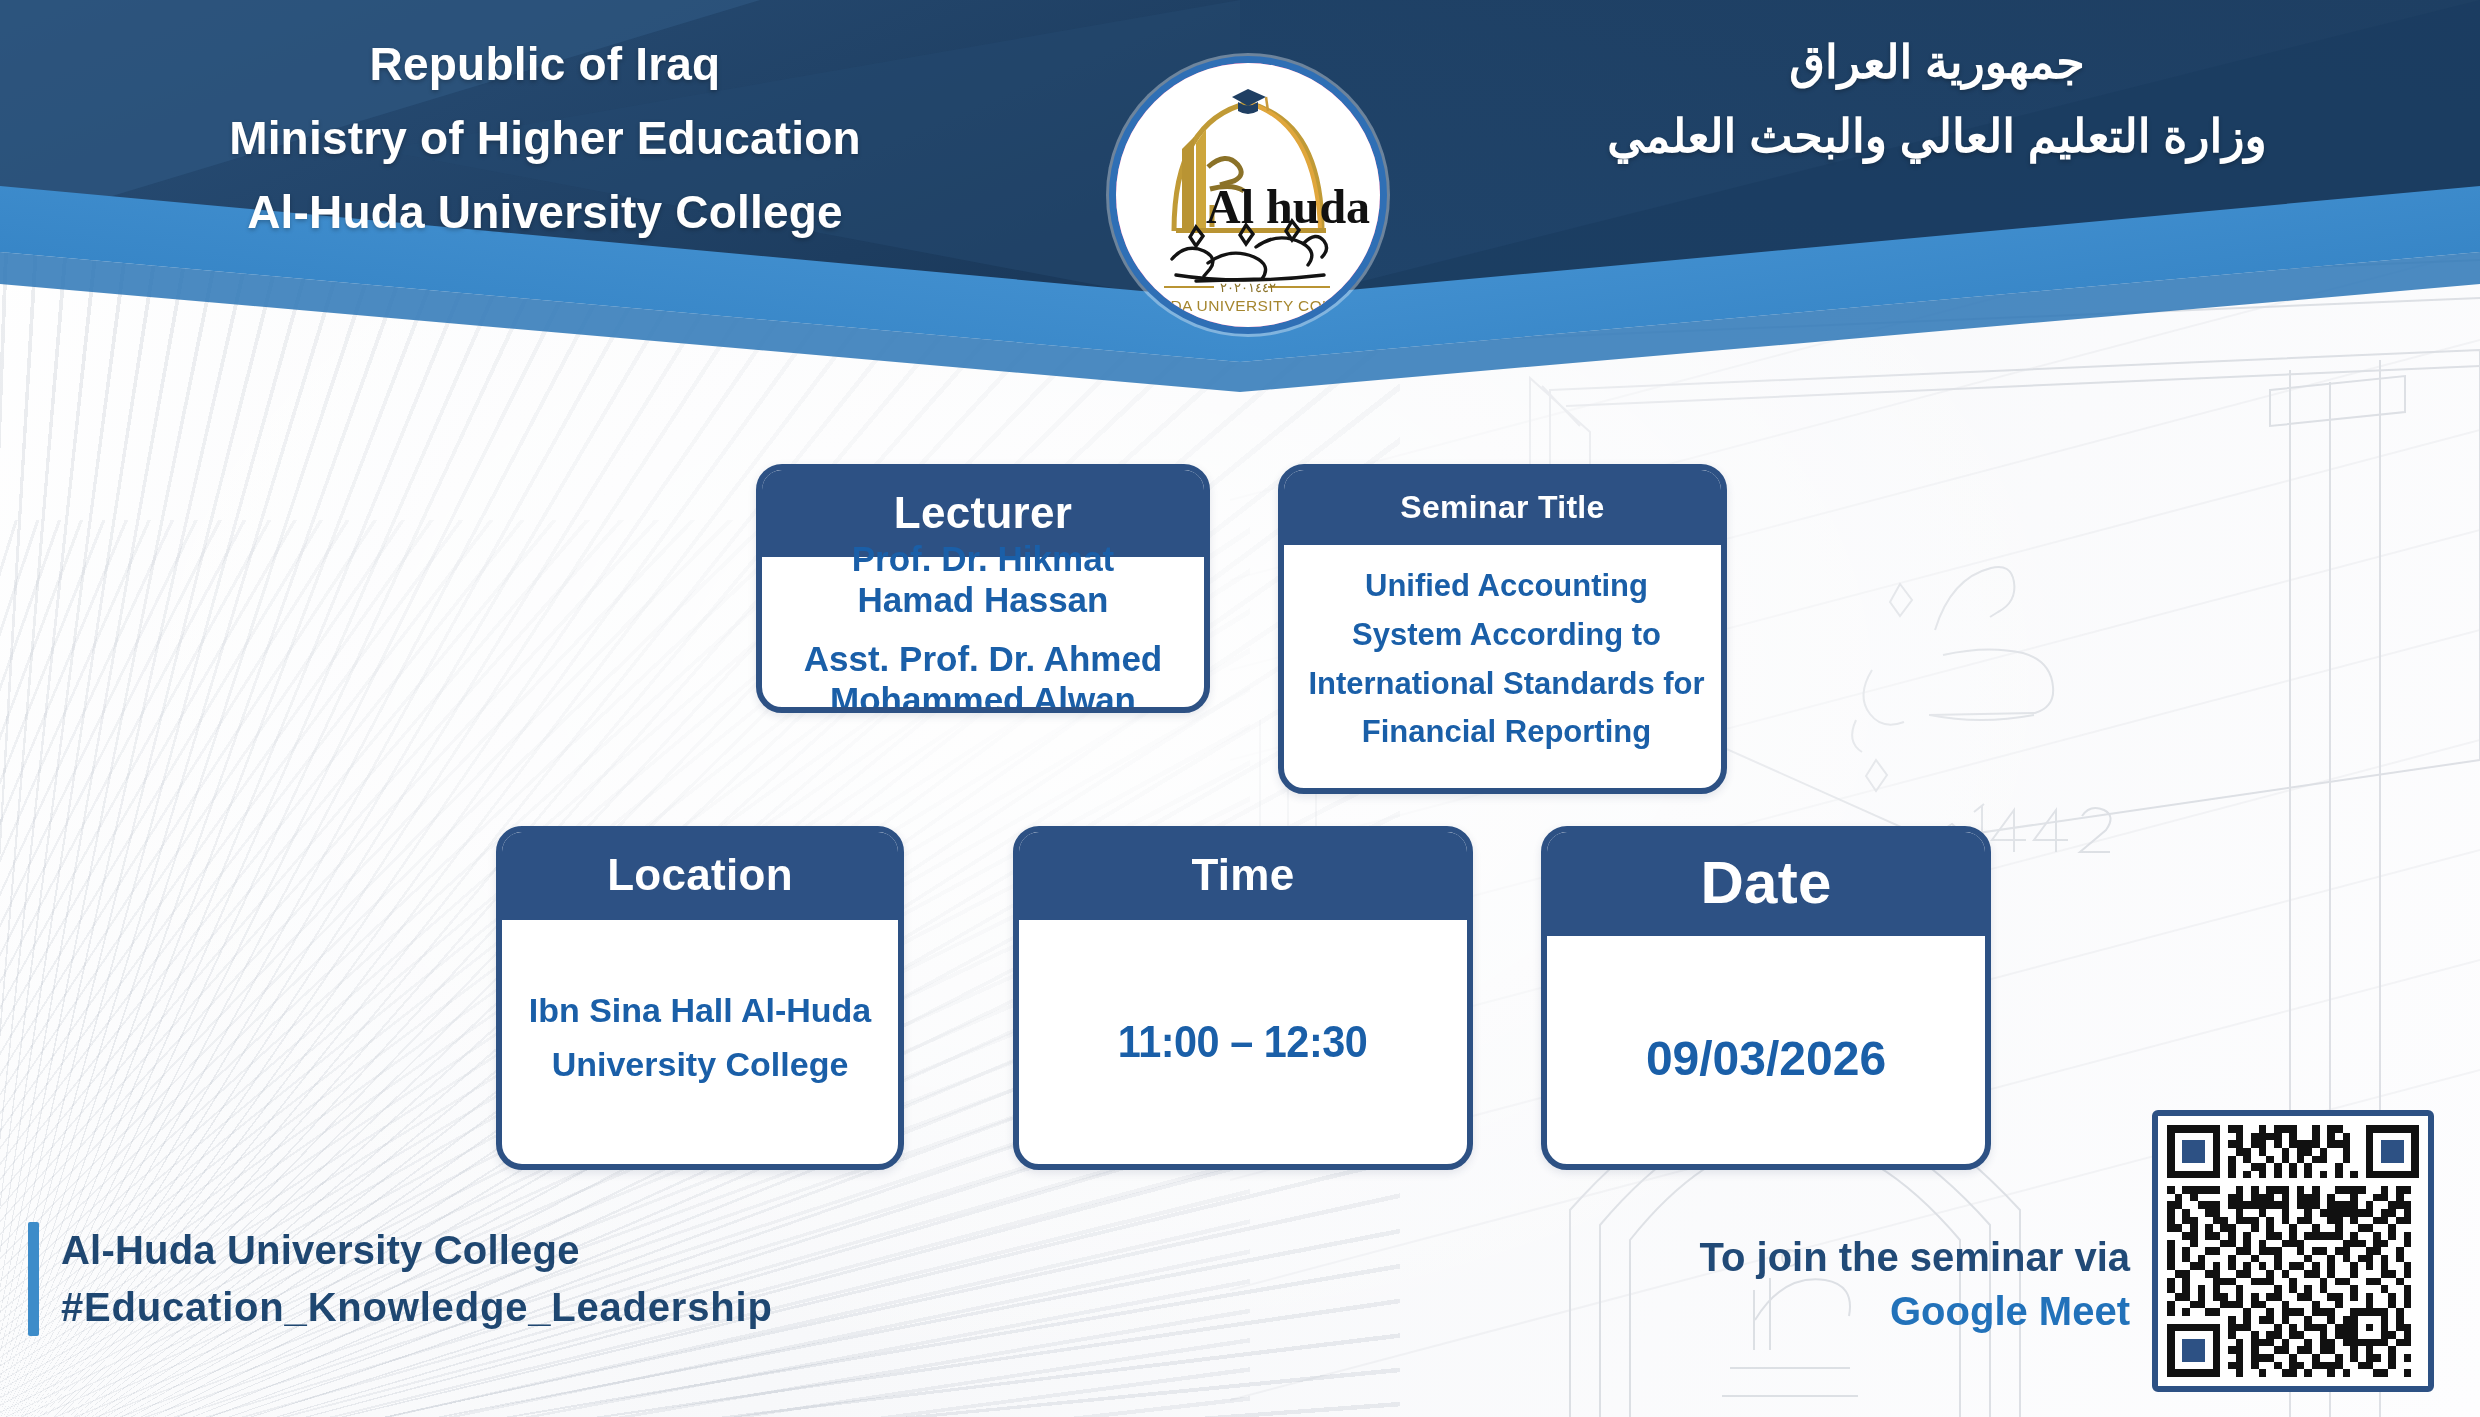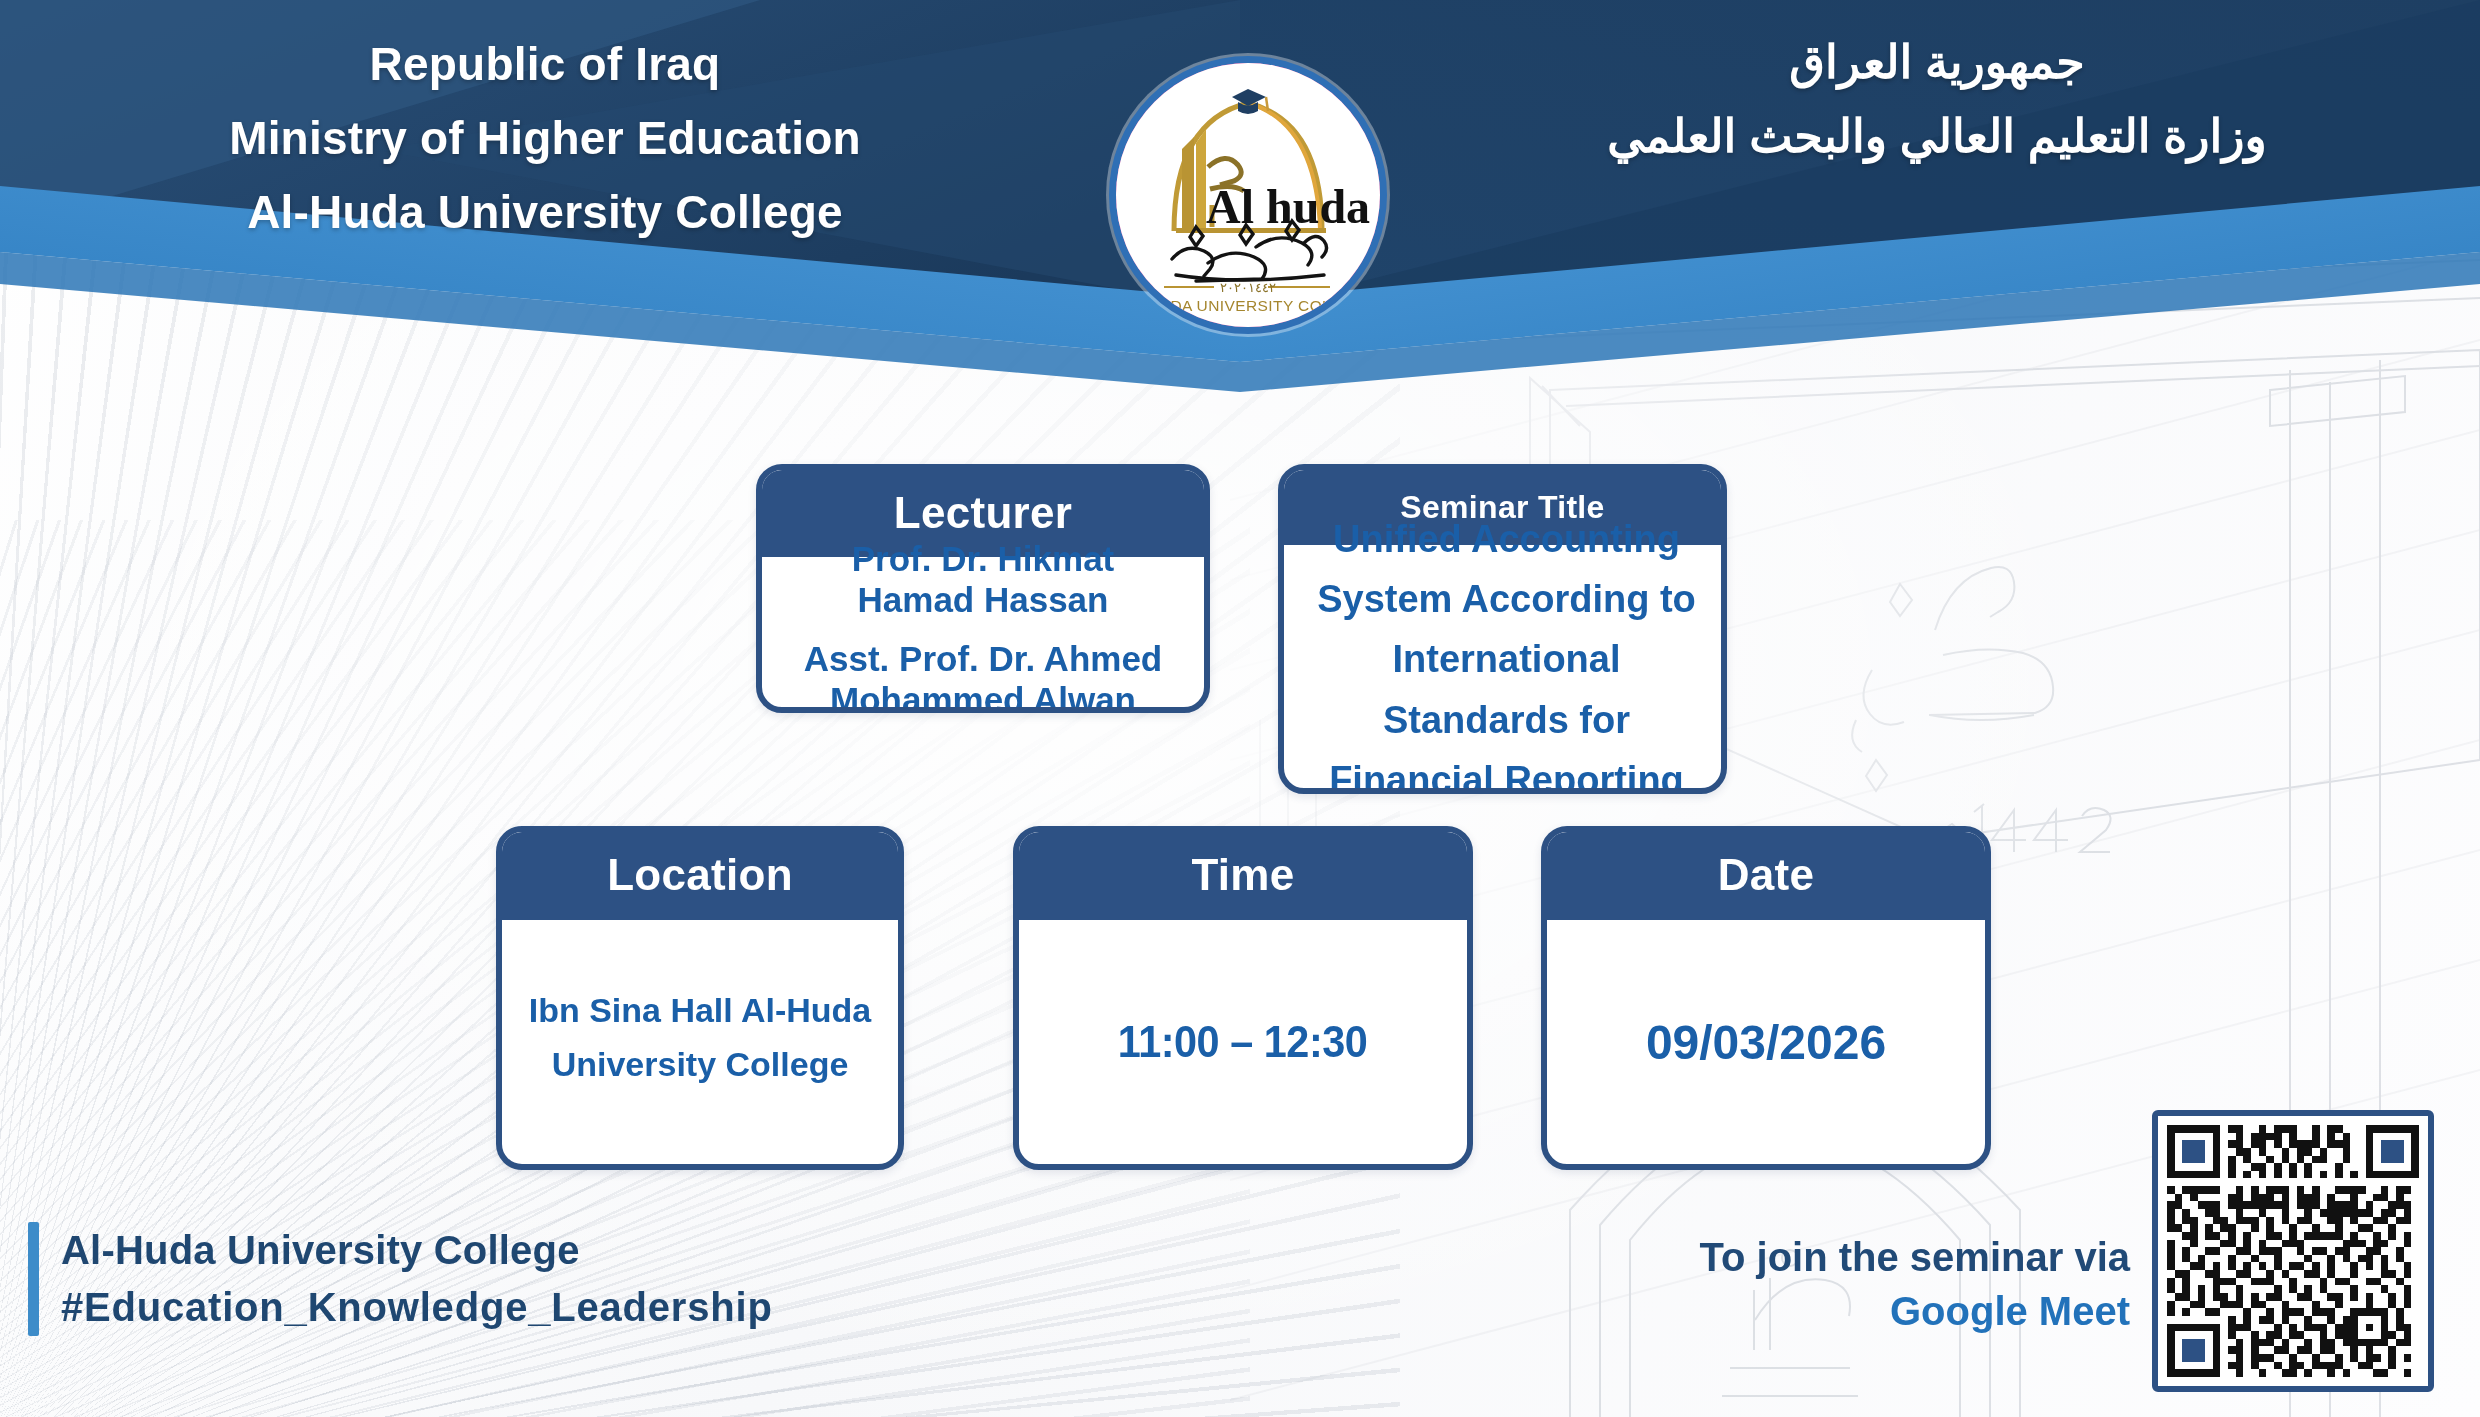--- a/index.html
+++ b/index.html
@@ -141,42 +141,42 @@
   
   #card-lecturer { left: 756px; top: 464px; width: 454px; height: 249px; }
   #card-lecturer .card-head { font-size: 44px; padding: 21px 0 22px; }
   #card-lecturer .card-body { height: calc(100% - 87px); padding: 6px 10px 12px; gap: 17px; }
   #card-lecturer .card-body p { font-size: 35px; line-height: 1.18; }
 
   
   #card-seminar { left: 1278px; top: 464px; width: 449px; height: 330px; }
   #card-seminar .card-head { font-size: 32px; padding: 21px 0 22px; }
   #card-seminar .card-body { height: calc(100% - 87px); padding: 8px 14px 10px; }
-  #card-seminar .card-body p { font-size: 38px; line-height: 1.58; margin-left: 8px; }
+  #card-seminar .card-body p { font-size: 31px; line-height: 1.58; margin-left: 8px; }
 
   
   #card-location { left: 496px; top: 826px; width: 408px; height: 344px; }
   #card-location .card-head { font-size: 44px; padding: 21px 0 23px; }
   #card-location .card-body { height: calc(100% - 88px); padding: 10px 16px 18px; }
   #card-location .card-body p { font-size: 34px; line-height: 1.58; }
 
   
   #card-time { left: 1013px; top: 826px; width: 460px; height: 344px; }
   #card-time .card-head { font-size: 44px; padding: 21px 0 23px; }
   #card-time .card-body { height: calc(100% - 88px); }
   #card-time .card-body p {
     font-size: 45px;
     font-family: "Liberation Sans Narrow", "Liberation Sans", sans-serif;
     letter-spacing: -0.5px;
     transform: scaleX(0.92);
   }
 
   
   #card-date { left: 1541px; top: 826px; width: 450px; height: 344px; }
-  #card-date .card-head { font-size: 44px; padding: 21px 0 23px; }
+  #card-date .card-head { font-size: 60px; padding: 21px 0 23px; }
   #card-date .card-body { height: calc(100% - 88px); }
   #card-date .card-body p { font-size: 48px; letter-spacing: 0px; }
 
   
   .footer-left {
     position: absolute;
     left: 28px;
     top: 1222px;
     display: flex;
     align-items: stretch;

